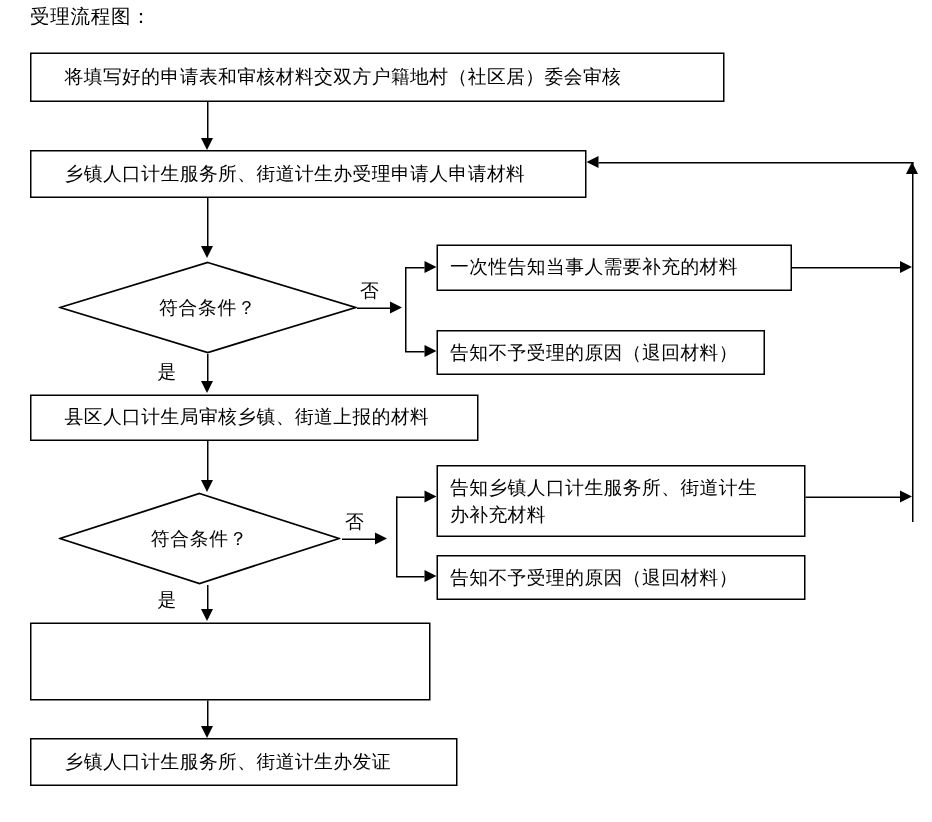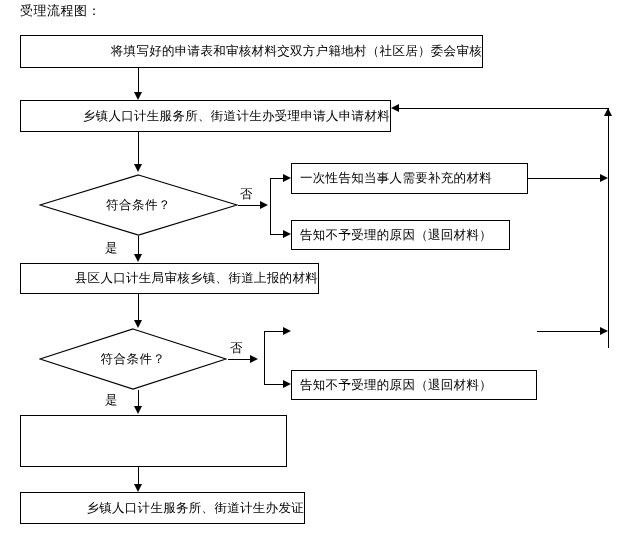--- a/index.html
+++ b/index.html
@@ -30,21 +30,21 @@
   .node {
     position: absolute;
     box-sizing: border-box;
     border: 1px solid #000;
     background: #fff;
     color: #000;
     font-size: 12.5px;
     line-height: 1.45;
     display: flex;
     align-items: center;
-    justify-content: flex-end;
+    justify-content: flex-start;
     text-align: center;
     letter-spacing: 0.3px;
     white-space: nowrap;
     padding-left: 22px;
   }
   .node.left-al {
     justify-content: flex-start;
     text-align: left;
     padding-left: 8px;
     white-space: normal;
@@ -195,20 +195,26 @@
   <div class="edge-label" style="left:230px; top:340px;">否</div>
   <div class="ln hln" style="left:228px; top:359px; width:22px;"></div>
   <div class="arw arw-r" style="left:250px; top:355px;"></div>
 
   <div class="ln vln" style="left:264px; top:331px; height:53px;"></div>
   <div class="ln hln" style="left:264px; top:331px; width:19px;"></div>
   <div class="arw arw-r" style="left:283px; top:327px;"></div>
   <div class="ln hln" style="left:264px; top:384px; width:19px;"></div>
   <div class="arw arw-r" style="left:283px; top:380px;"></div>
 
+  <div class="node left-al" style="left:291px; top:310px; width:246px; height:48px;">
+    <span class="lines">
+      <span>告知乡镇人口计生服务所、街道计生</span>
+      <span>办补充材料</span>
+    </span>
+  </div>
 
   <div class="node left-al" style="left:291px; top:370px; width:246px; height:30px;">
     <span>告知不予受理的原因（退回材料）</span>
   </div>
 
   <div class="ln hln" style="left:537px; top:331px; width:63px;"></div>
   <div class="arw arw-r" style="left:600px; top:327px;"></div>
 
   <div class="edge-label" style="left:105px; top:392px;">是</div>
   <div class="ln vln" style="left:138px; top:390px; height:22px;"></div>

